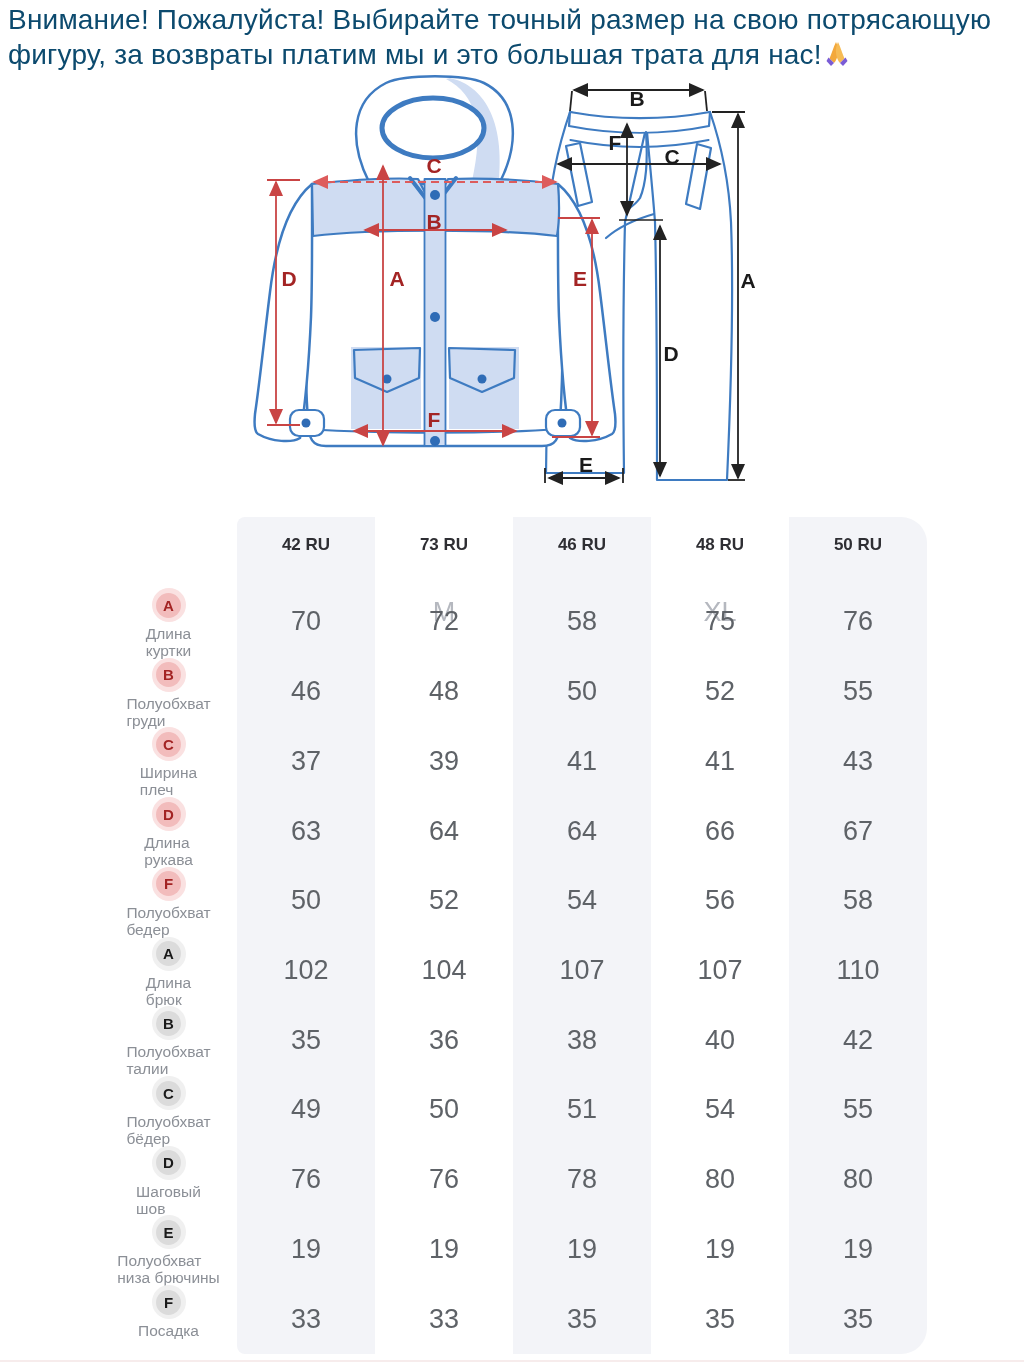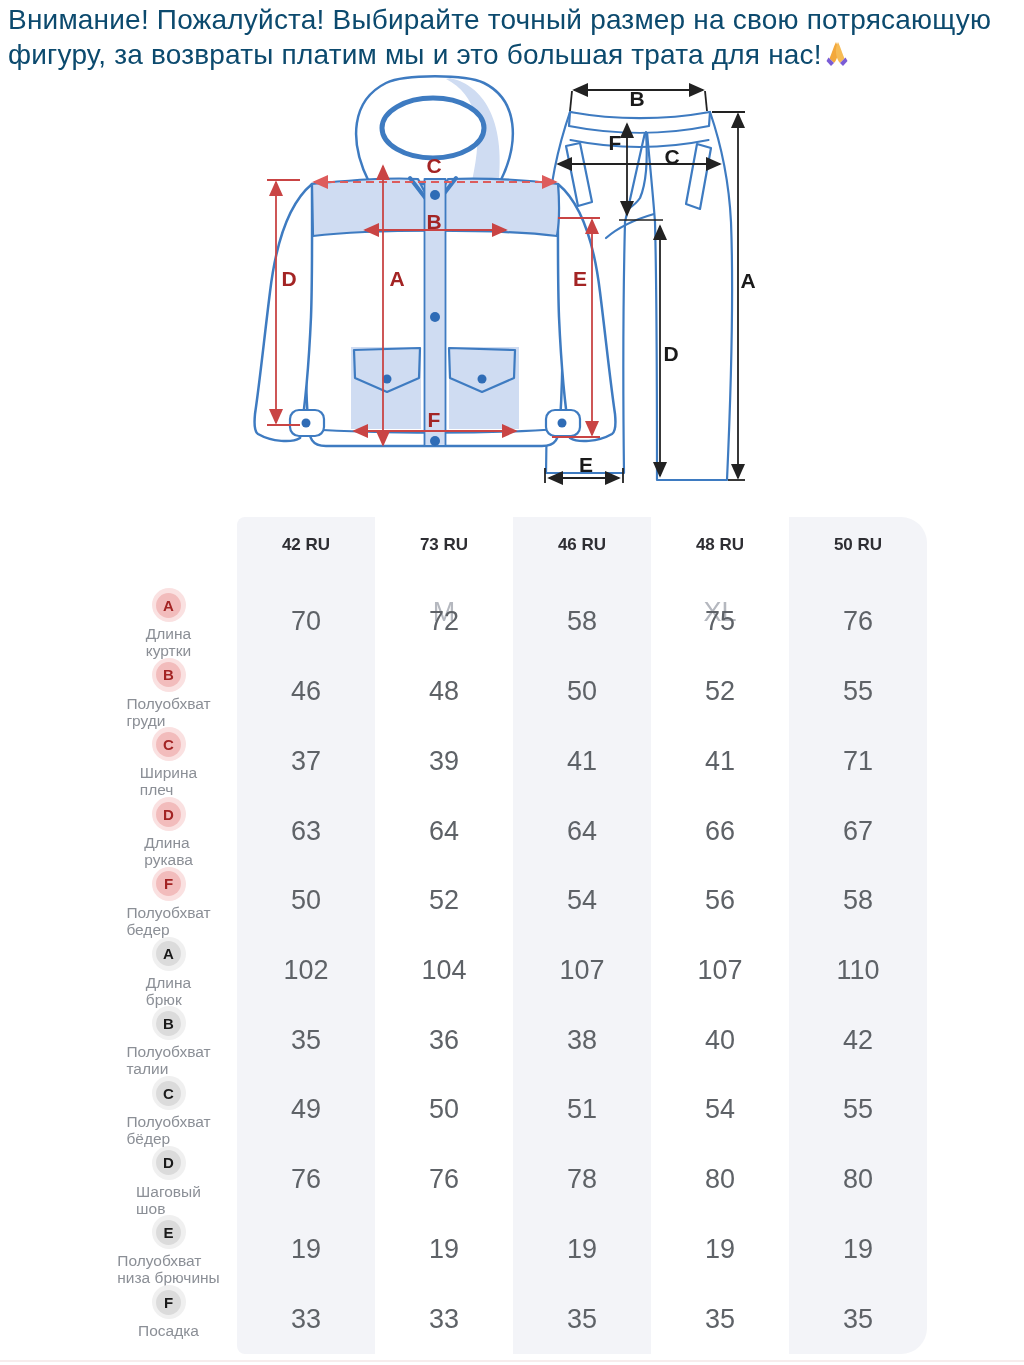--- a/index.html
+++ b/index.html
@@ -207,21 +207,21 @@
         <div class="badge jacket">
           <div class="inner">C</div>
         </div>
         <div class="rowlabel">Ширина
 плеч</div>
       </div>
       <div class="cell value striped">37</div>
       <div class="cell value">39</div>
       <div class="cell value striped">41</div>
       <div class="cell value">41</div>
-      <div class="cell value striped">71</div>
+      <div class="cell value striped">43</div>
       <div class="cell labelcell">
         <div class="badge jacket">
           <div class="inner">D</div>
         </div>
         <div class="rowlabel">Длина
 рукава</div>
       </div>
       <div class="cell value striped">63</div>
       <div class="cell value">64</div>
       <div class="cell value striped">64</div>

